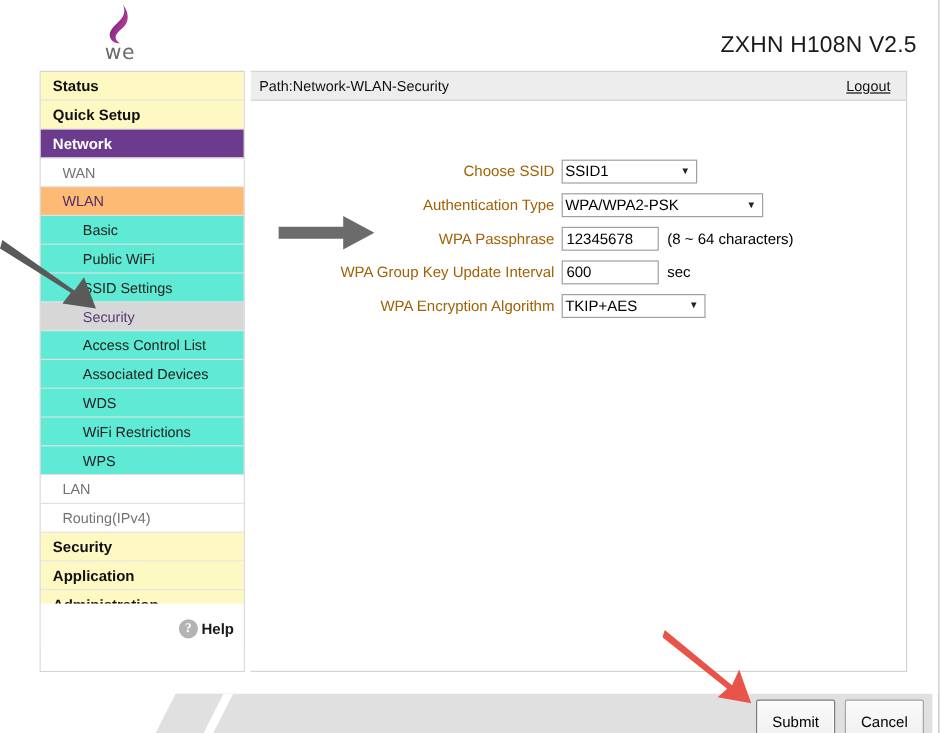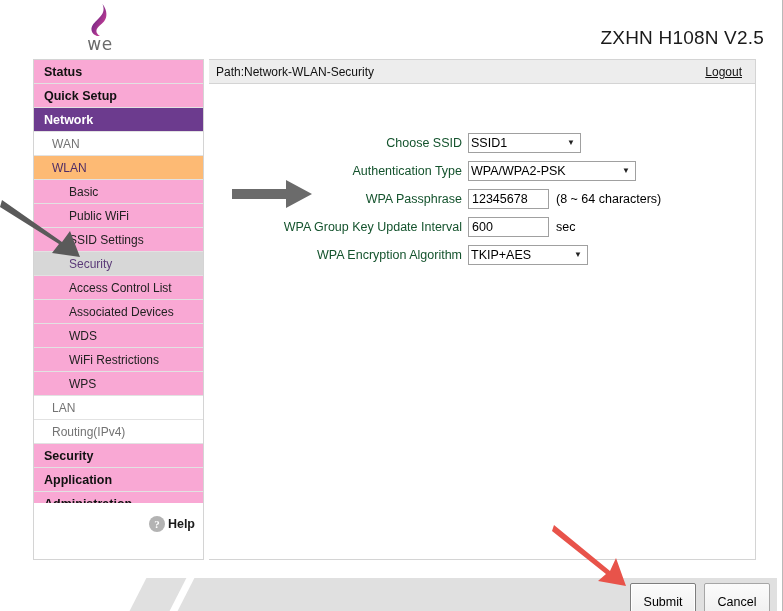--- a/index.html
+++ b/index.html
@@ -72,41 +72,41 @@
     line-height: 24px;
     height: 24px;
     white-space: nowrap;
     overflow: hidden;
   }
   .nav-top {
     font-weight: bold;
     font-size: 12.5px;
     padding-left: 10px;
     color: #111111;
-    background: #f9a8d4;
+    background: #fef9c3;
   }
   .nav-top.active {
     background: #6c3b8e;
     color: #ffffff;
   }
   .nav-l2 {
     font-size: 12px;
     padding-left: 18px;
     color: #737373;
     background: #ffffff;
   }
   .nav-l2.open {
     background: #fdba74;
     color: #4f2d66;
   }
   .nav-l3 {
     font-size: 12px;
     padding-left: 35px;
     color: #222222;
-    background: #f9a8d4;
+    background: #5eead4;
   }
   .nav-l3.selected {
     background: #d7d7d7;
     color: #5b3a78;
   }
   #sidebar-help {
     position: absolute;
     left: 0; bottom: 0;
     width: 100%;
     height: 56px;
@@ -180,21 +180,21 @@
     display: flex;
     align-items: center;
     height: 26px;
     margin-bottom: 2px;
   }
   .flabel {
     width: 253px;
     text-align: right;
     padding-right: 6px;
     font-size: 12.5px;
-    color: #14532d;
+    color: #a16207;
     white-space: nowrap;
   }
   .fctl {
     display: flex;
     align-items: center;
   }
   select.winsel {
     font-family: "Liberation Sans", sans-serif;
     font-size: 12.5px;
     height: 20px;

